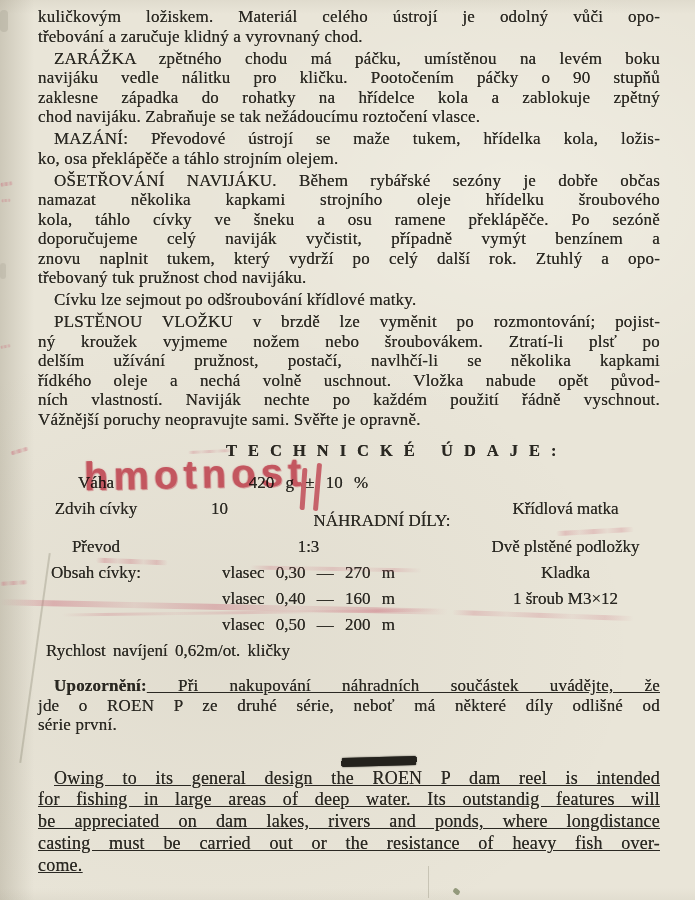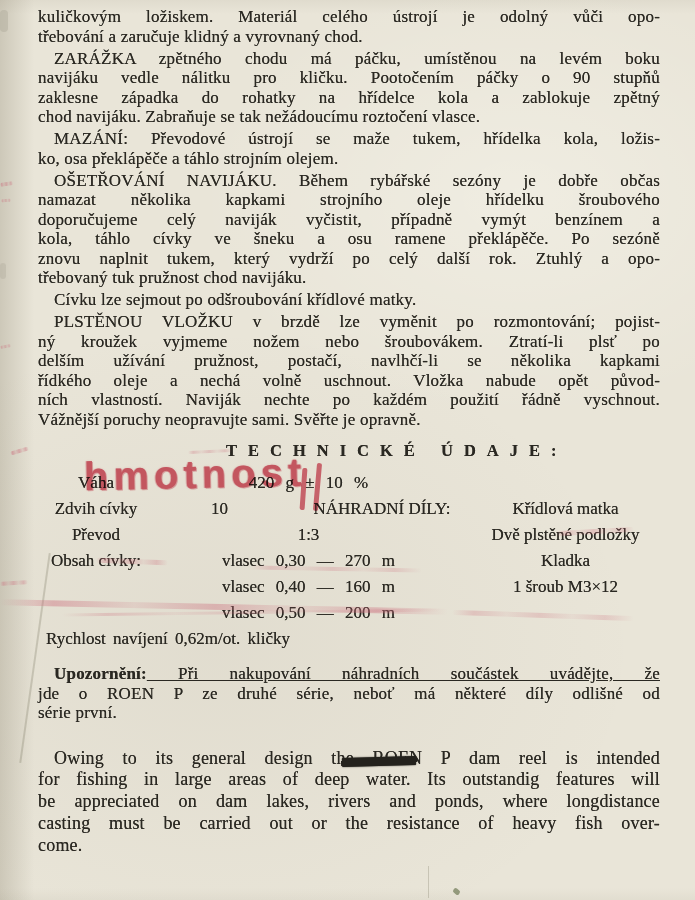--- a/index.html
+++ b/index.html
@@ -28,25 +28,25 @@
   .keepsp{white-space:pre-wrap;text-decoration:underline;}
   .wlead{font-weight:bold;}
   .tech-heading{margin:12px 0 9px 188px;font-size:16.5px;font-weight:bold;
       letter-spacing:11px;line-height:20px;white-space:nowrap;
       text-shadow:0 0 .4px rgba(42,40,34,.8);}
   .specs{margin:0 0 0 8px;font-size:17px;text-shadow:0 0 .4px rgba(42,40,34,.8);}
   .srow{display:flex;line-height:26px;white-space:nowrap;text-align:center;}
   .sc1{width:100px;flex:none;}
   .sc2{width:147px;flex:none;word-spacing:7px;}
   .sc2w{width:325px;flex:none;word-spacing:7px;}
-  .sc3{width:178px;flex:none;}
+  .sc3{width:178px;flex:none;margin-top:12px;}
   .sc4{flex:1;}
   .sfull{word-spacing:3px;}
   .warn{margin-top:12px;}
-  .eng{margin-top:25px;}
+  .eng{margin-top:33px;text-decoration:underline;}
   .eng .ln{font-size:18px;line-height:21.8px;word-spacing:2px;}
   
   .stamp{position:absolute;left:84px;top:452px;z-index:5;
      font-family:"Liberation Sans","DejaVu Sans",sans-serif;font-weight:bold;
      font-size:40px;letter-spacing:5px;color:#d0394f;opacity:.8;
      transform:rotate(-1.2deg);mix-blend-mode:multiply;white-space:nowrap;
      text-shadow:1px 1px 0 rgba(208,57,79,.45),-1px 0 0 rgba(208,57,79,.35),0 0 2px rgba(208,57,79,.3);}
   .sbar{position:absolute;background:#d0394f;opacity:.72;border-radius:2px;z-index:5;
      mix-blend-mode:multiply;}
   .sbar.b1{left:301px;top:468px;width:5px;height:42px;transform:rotate(4deg);}
@@ -84,22 +84,22 @@
     </p>
 
     <p class="para">
       <span class="ln ind">MAZÁNÍ: Převodové ústrojí se maže tukem, hřídelka kola, ložis-</span>
       <span class="ln last">ko, osa překlápěče a táhlo strojním olejem.</span>
     </p>
 
     <p class="para">
       <span class="ln ind">OŠETŘOVÁNÍ NAVIJÁKU. Během rybářské sezóny je dobře občas</span>
       <span class="ln">namazat několika kapkami strojního oleje hřídelku šroubového</span>
+      <span class="ln">kola, táhlo cívky ve šneku a osu ramene překlápěče. Po sezóně</span>
       <span class="ln">doporučujeme celý naviják vyčistit, případně vymýt benzínem a</span>
-      <span class="ln">kola, táhlo cívky ve šneku a osu ramene překlápěče. Po sezóně</span>
       <span class="ln">znovu naplnit tukem, který vydrží po celý další rok. Ztuhlý a opo-</span>
       <span class="ln last">třebovaný tuk pružnost chod navijáku.</span>
     </p>
 
     <p class="para">
       <span class="ln ind last">Cívku lze sejmout po odšroubování křídlové matky.</span>
     </p>
 
     <p class="para">
       <span class="ln ind">PLSTĚNOU VLOŽKU v brzdě lze vyměnit po rozmontování; pojist-</span>

